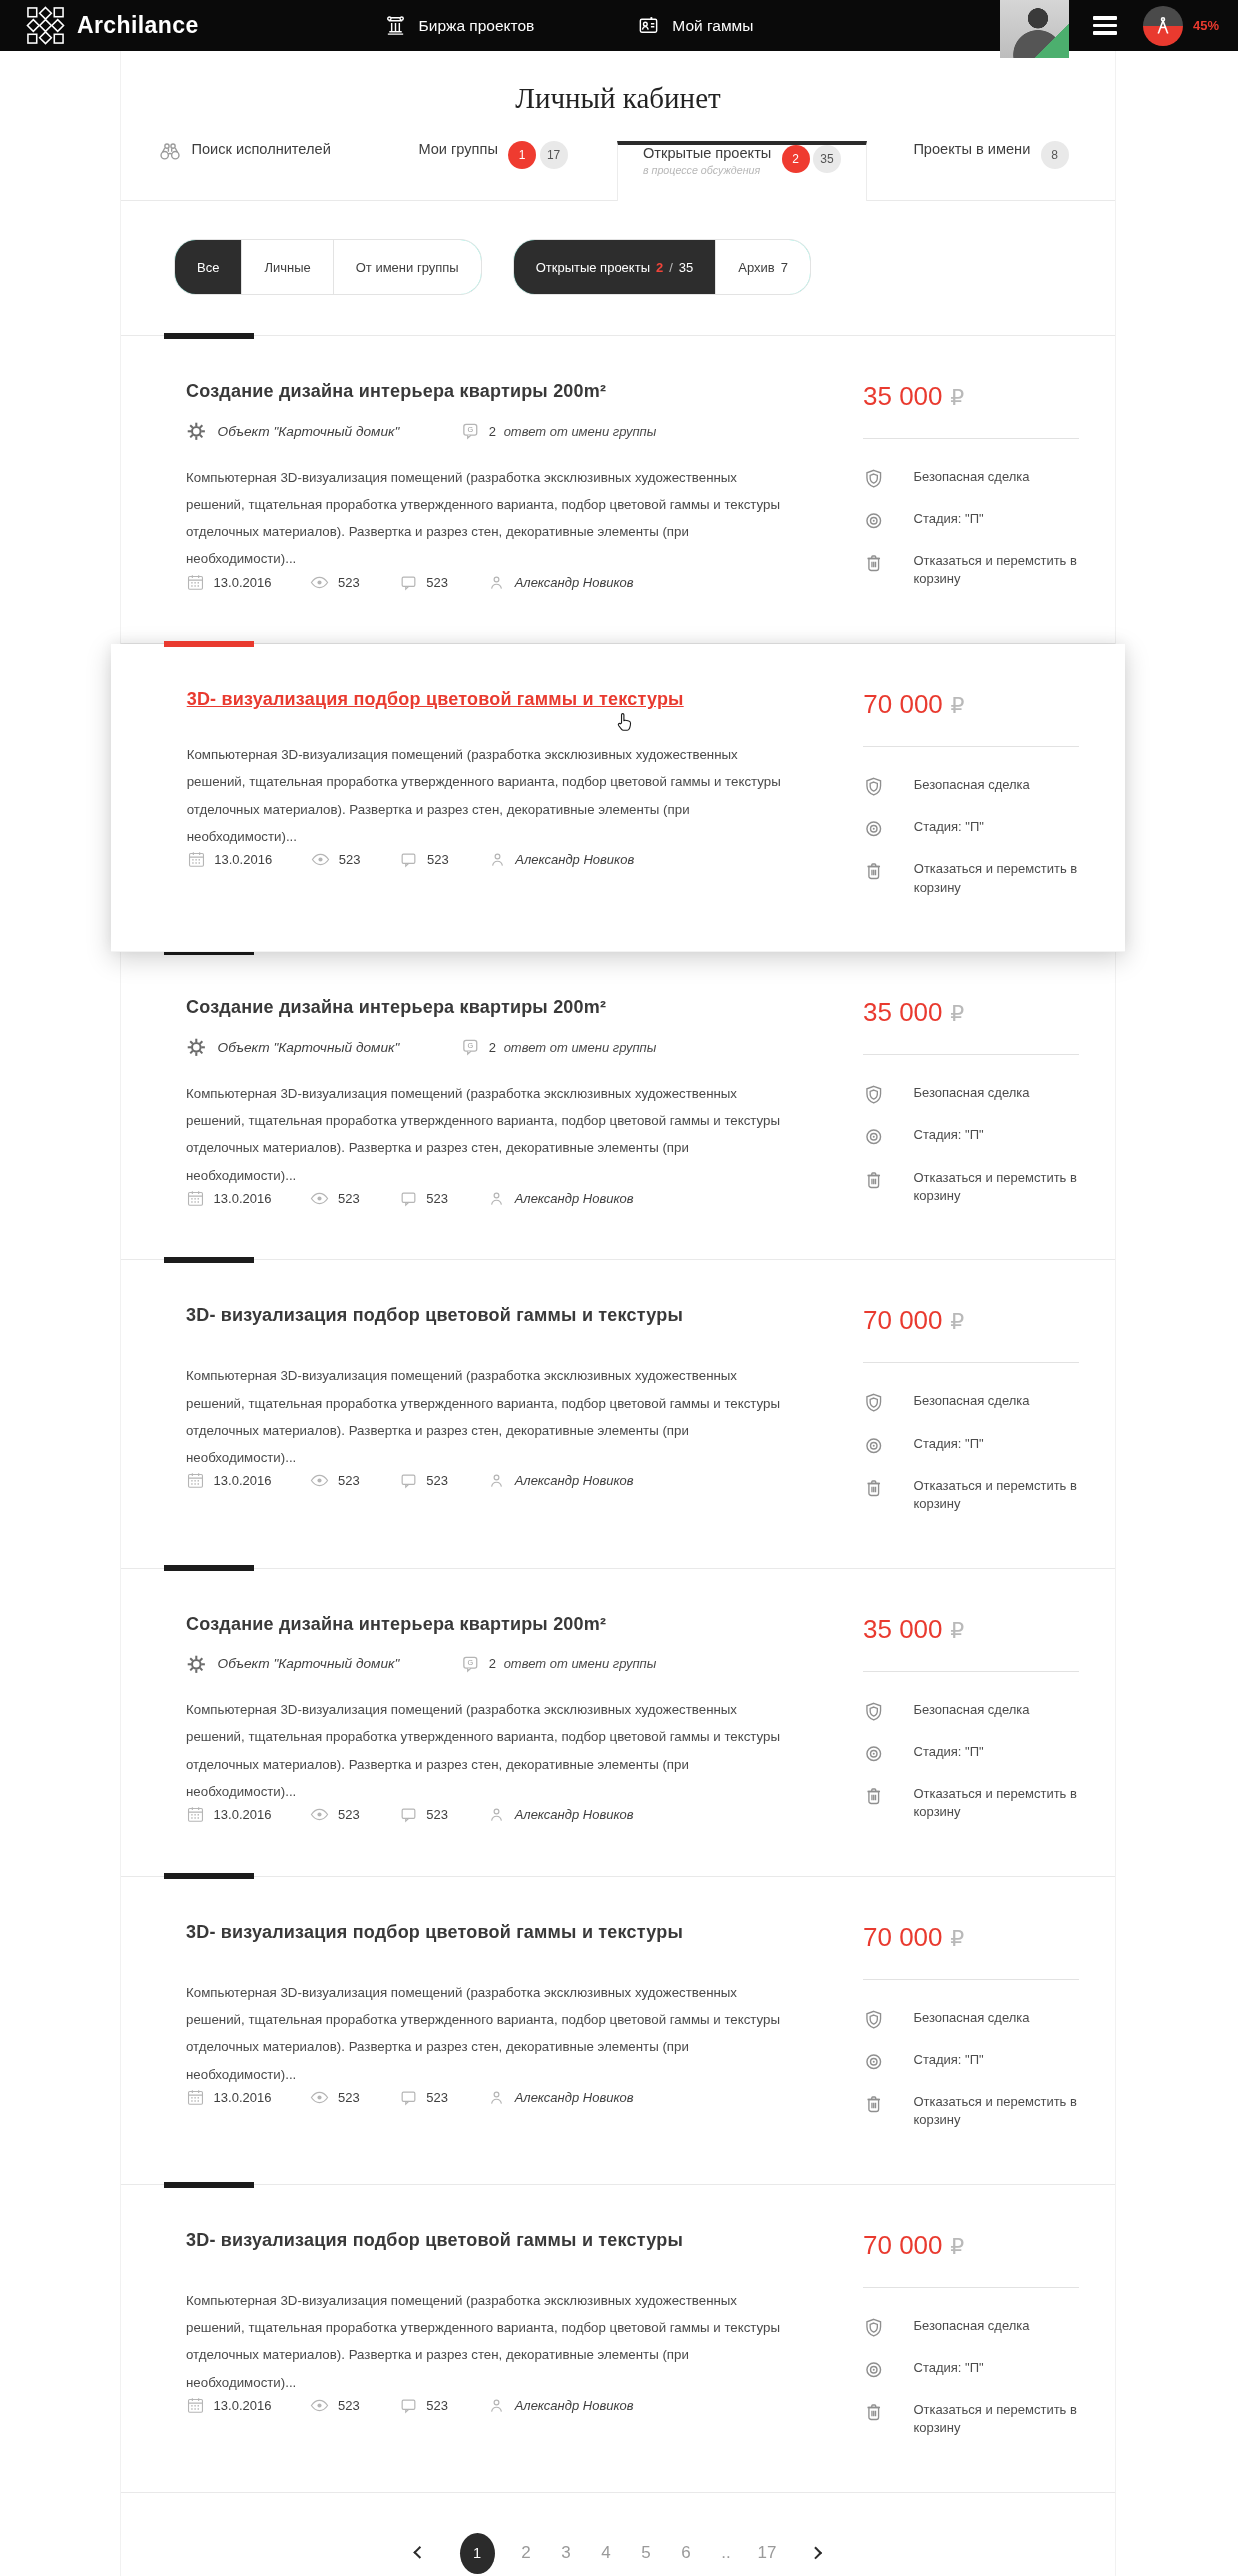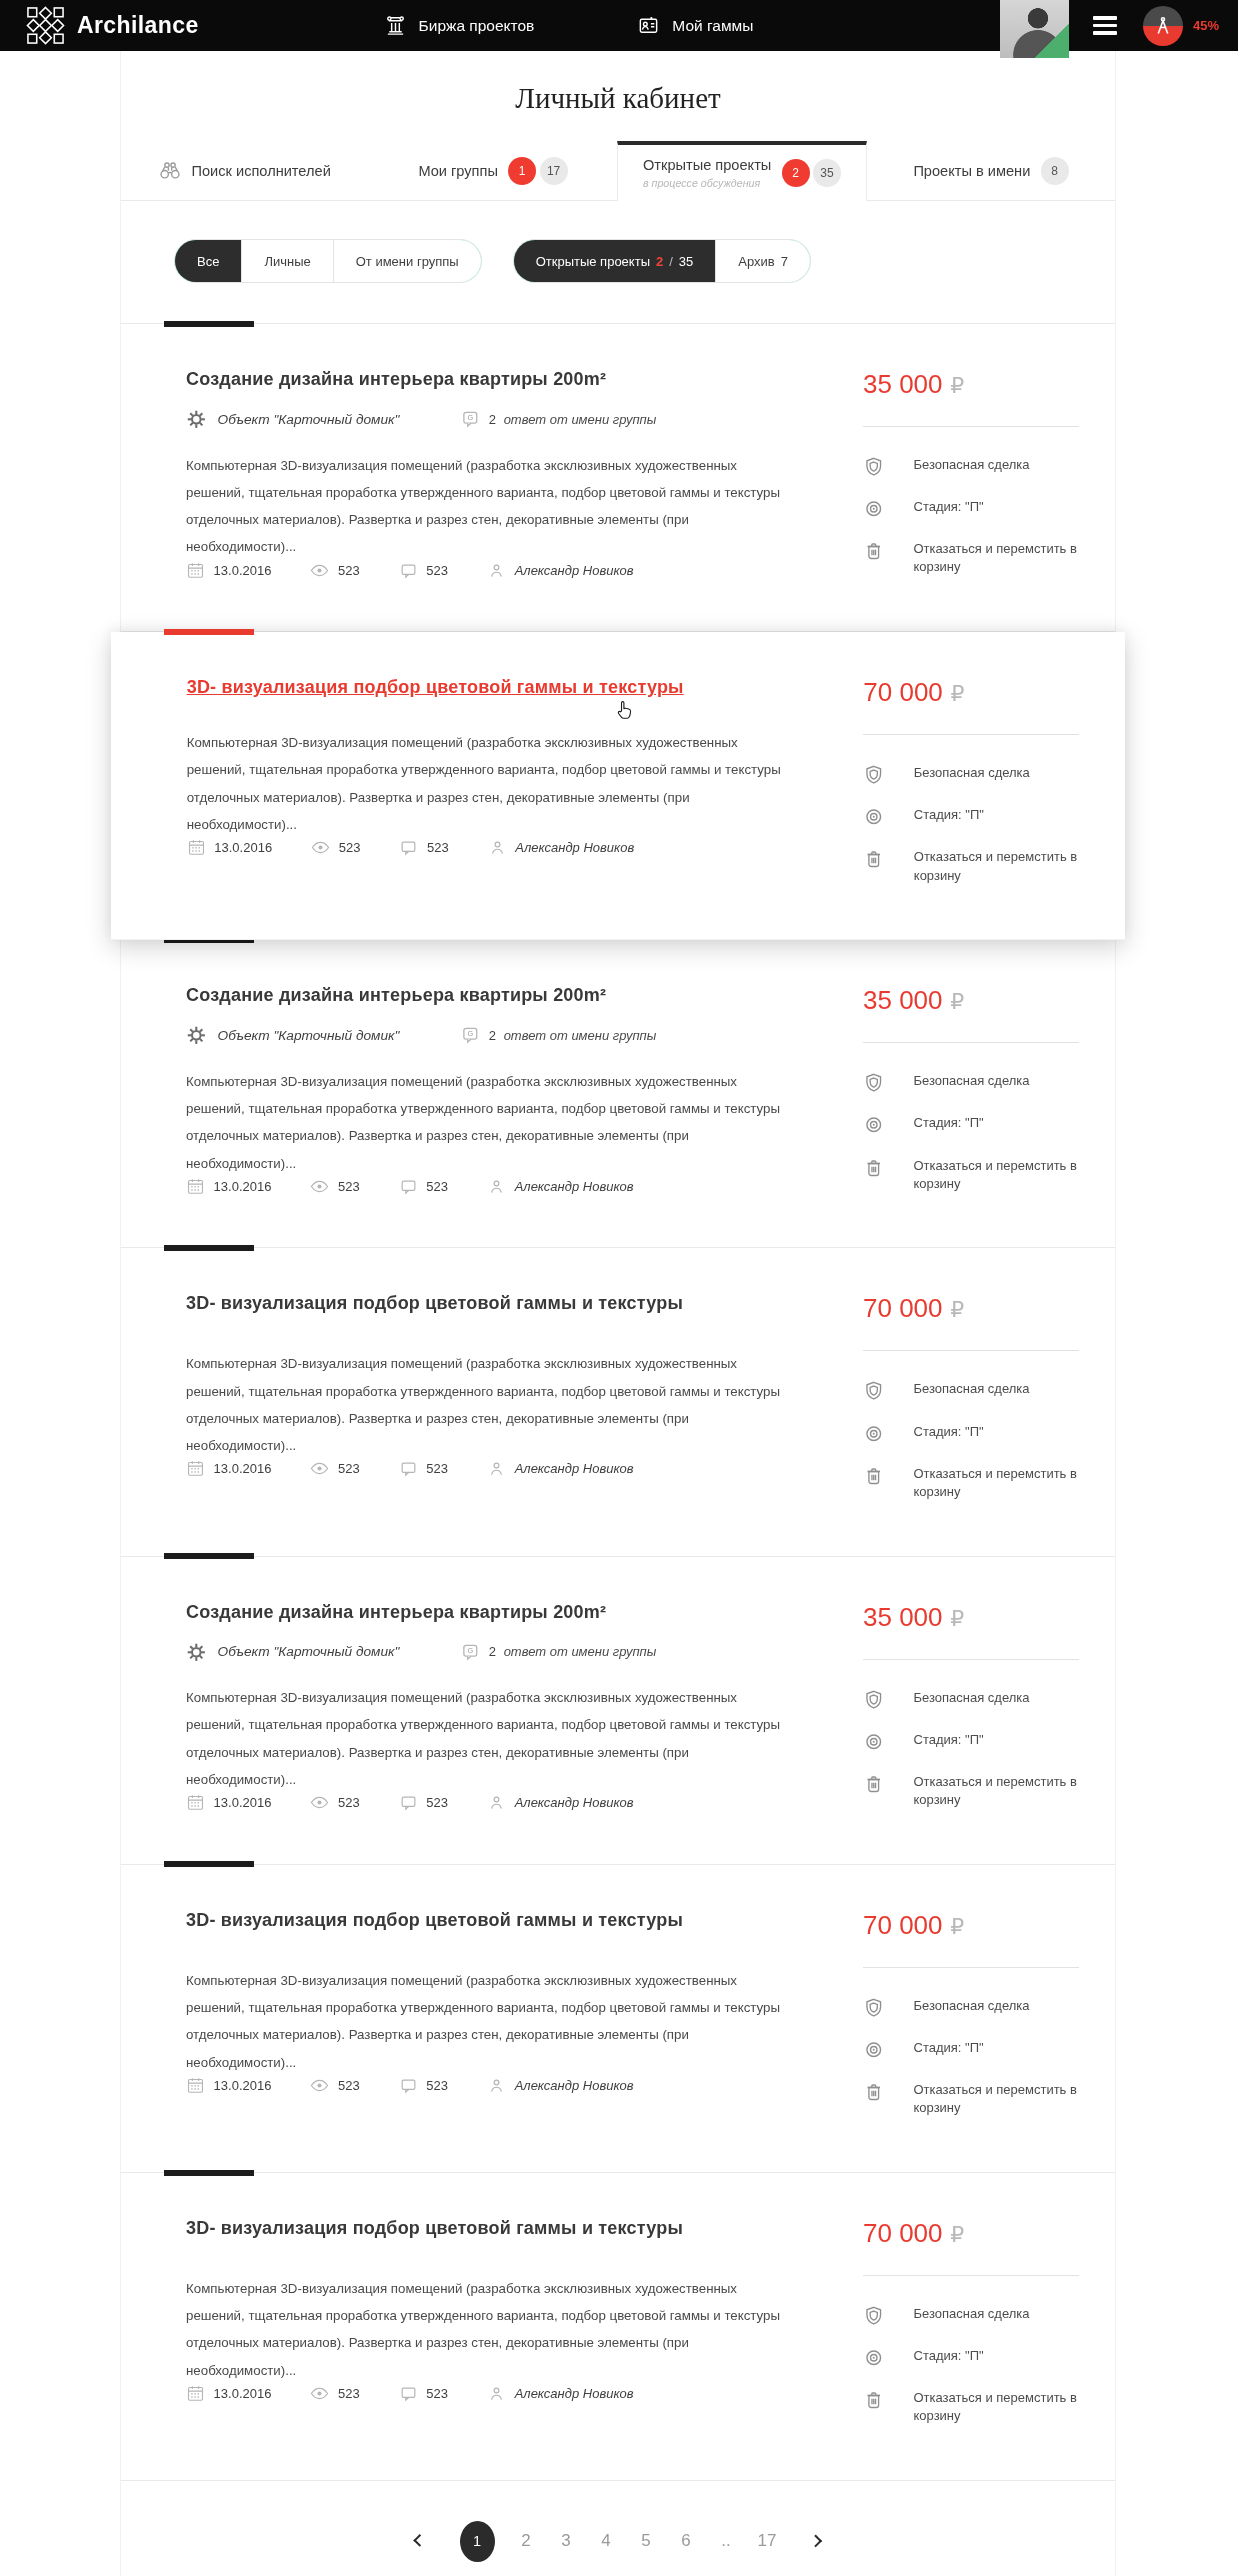--- a/index.html
+++ b/index.html
@@ -28,32 +28,32 @@
   .progress-badge svg { width:22px; height:22px; }
   .progress-pct { color:#e93a2f; font-size:13px; font-weight:700; margin:0 19px 0 10.3px; }
 
   
   .container { width:996px; margin-left:120px; border-left:0.9px solid #f1f1f1; border-right:0.9px solid #f1f1f1; background:#fff; }
 
   .page-title { font-family:"Liberation Serif",serif; font-weight:400; font-size:29px; color:#222; text-align:center; padding:31px 0 26px; }
 
   
   .tabs { display:flex; height:60px; border-bottom:0.9px solid #e9e9e9; }
-  .tab { flex:1; display:flex; align-items:center; justify-content:center; gap:10.3px; font-size:14.6px; color:#3d3d3d; cursor:pointer; }
+  .tab { flex:1; display:flex; justify-content:center; gap:10.3px; font-size:14.6px; color:#3d3d3d; cursor:pointer; }
   .tab.active { border-top:4.3px solid #2b2b2b; border-left:0.9px solid #ececec; border-right:0.9px solid #ececec; margin-bottom:-0.9px; background:#fff; }
   .tab .tab-icon { width:22px; height:22px; }
   .tab-texts { display:flex; flex-direction:column; align-items:flex-start; }
   .tab-sub { font-size:10.7px; font-style:italic; color:#b7b7b7; margin-top:3.4px; }
   .badge { min-width:28px; height:28px; border-radius:50%; display:inline-flex; align-items:center; justify-content:center; font-size:12px; padding:0 5.2px; }
   .badge.red { background:#ef3b30; color:#fff; position:relative; z-index:1; margin-right:-6.9px; }
   .badge.gray { background:#e9e9e9; color:#555; }
 
   
   .filters { display:flex; gap:31px; padding:38px 0 40px 53px; }
-  .pill-group { display:inline-flex; border:0.9px solid #e3e3e3; border-radius:22px; overflow:hidden; height:44px; background:#5eead4; }
+  .pill-group { display:inline-flex; border:0.9px solid #e3e3e3; border-radius:22px; overflow:hidden; height:56px; background:#5eead4; }
   .pill { display:flex; align-items:center; gap:6px; padding:0 22px; font-size:13px; color:#3f3f3f; cursor:pointer; border-left:0.9px solid #e3e3e3; background:#fff; }
   .pill:first-child { border-left:none; }
   .pill.dark { background:#2d2d2d; color:#fff; border-left:none; }
   .pill .cnt-red { color:#f0443a; font-weight:700; }
   .pill .cnt-sep { color:#bdbdbd; }
 
   
   .card { position:relative; display:flex; border-bottom:0.9px solid #e9e9e9; padding:45px 36px 34px 65px; min-height:273px; background:#fff; }
   .card::before { content:""; position:absolute; top:-3.4px; left:43px; width:90px; height:6px; background:#1c1c1c; }
   .card.highlighted { margin:0 -10.3px; padding-left:76px; padding-right:46px; min-height:237px; z-index:2;

